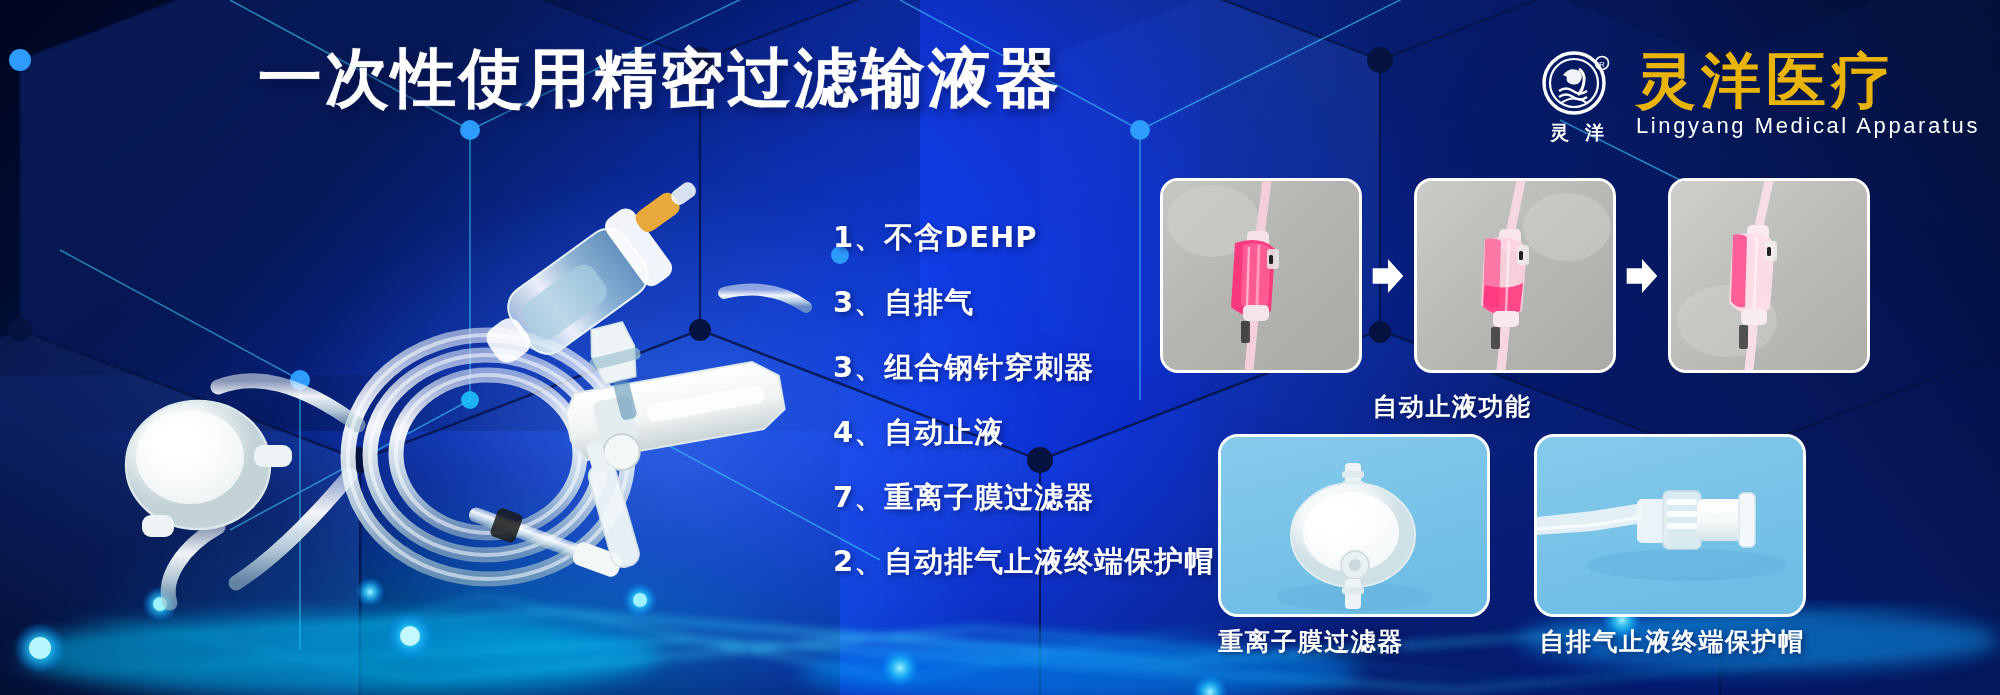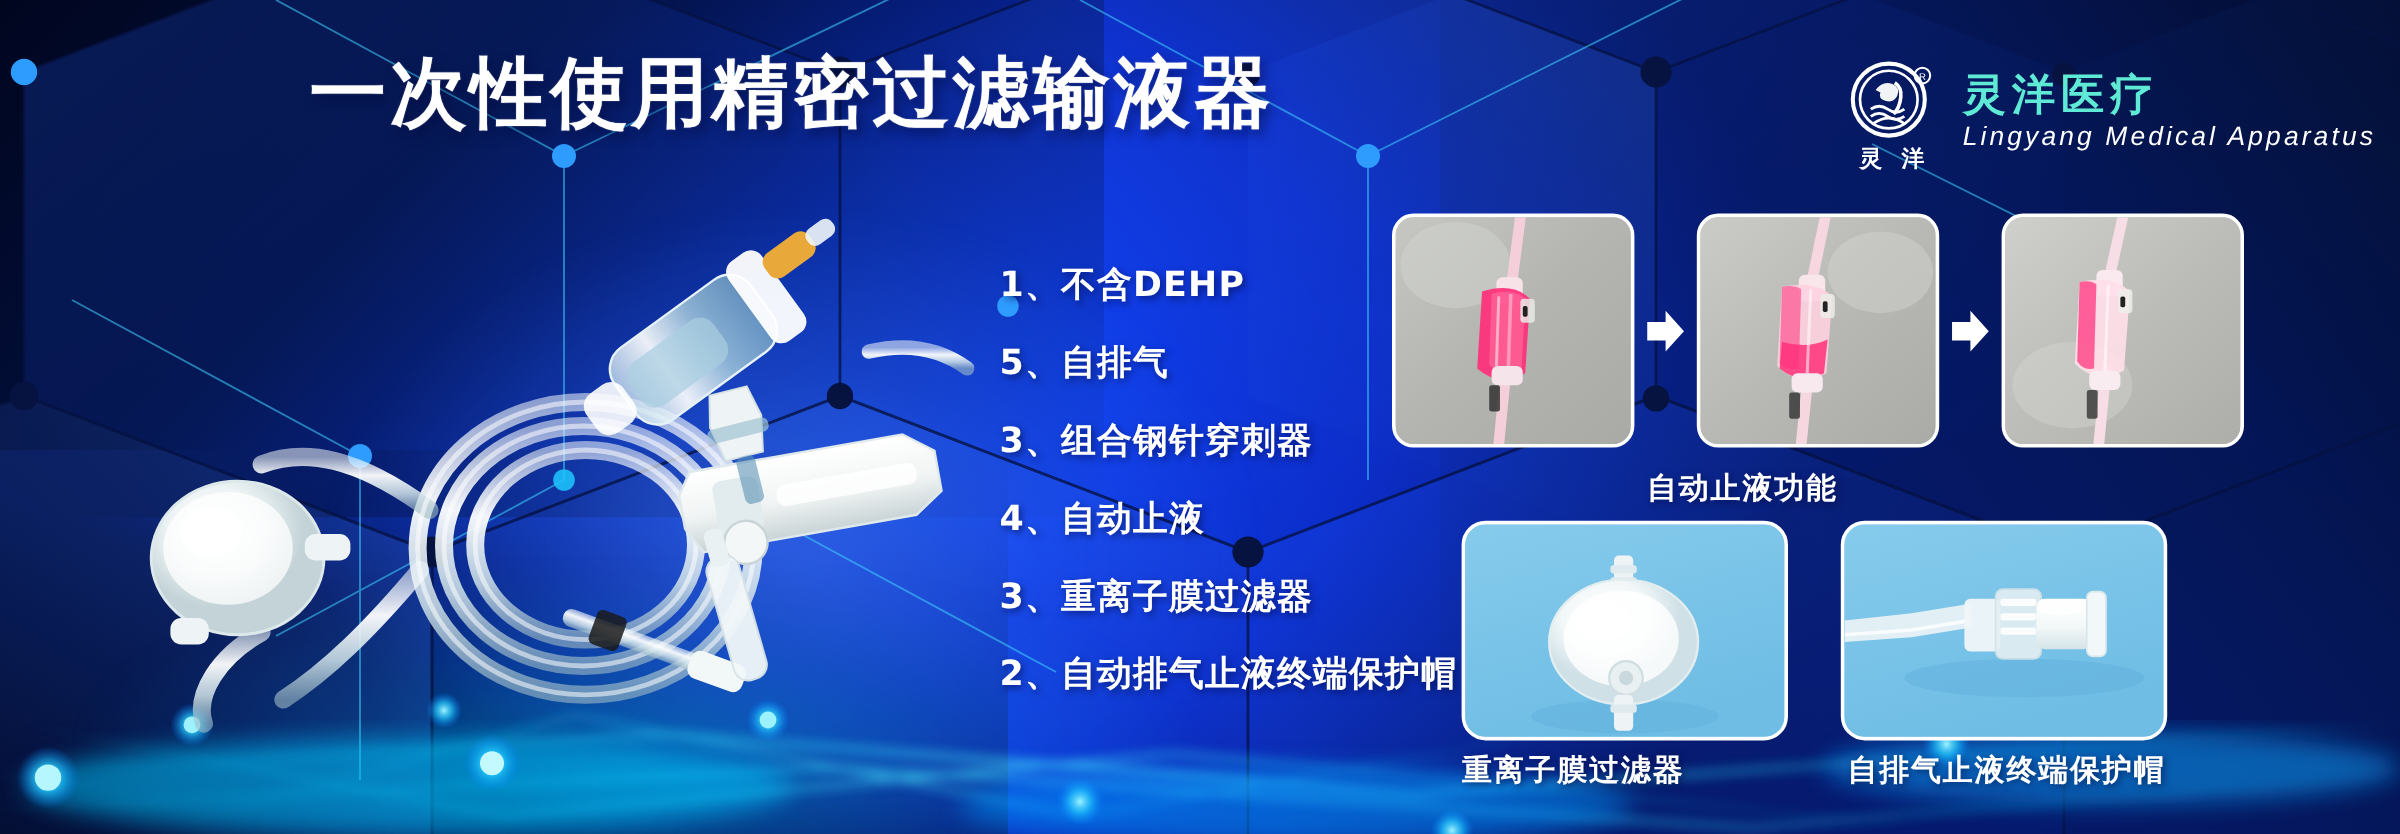--- a/index.html
+++ b/index.html
@@ -63,29 +63,28 @@
   }
   .logo-mark{display:flex;flex-direction:column;align-items:center;}
   .logo-emblem{position:relative;width:76px;height:76px;}
   .logo-sub{
     color:#fff;font-size:19px;font-weight:bold;letter-spacing:16px;
     margin-top:2px;text-indent:16px;line-height:1;
     font-family:"DejaVu Sans","Liberation Sans",sans-serif;
   }
   .logo-text{display:flex;flex-direction:column;justify-content:center;}
   .logo-cn{
-    color:#5eead4;font-size:36px;font-weight:bold;line-height:1.04;
+    color:#eab308;font-size:60px;font-weight:bold;line-height:1.04;
     letter-spacing:5px;white-space:nowrap;
     font-family:"DejaVu Sans","Liberation Sans",sans-serif;
   }
   .logo-en{
     color:#fff;font-size:22px;line-height:1.1;margin-top:3px;
     letter-spacing:2.6px;white-space:nowrap;
     font-family:"Liberation Sans",sans-serif;
-    font-style:italic;
   }
 
   
   .features{
     position:absolute;left:833px;top:222px;
     display:flex;flex-direction:column;gap:33px;
   }
   .feature-item{
     color:#ffffff;font-size:29px;font-weight:bold;
     letter-spacing:1px;white-space:nowrap;line-height:1.1;
@@ -360,24 +359,24 @@
       <g transform="rotate(-14 556 180)">
         <path d="M540,150 L572,150 L578,176 L572,206 L540,206 L534,176 Z" fill="#eef4f6" stroke="#d5e1e3" stroke-width="1.6"></path>
         <rect x="548" y="206" width="16" height="40" rx="5" fill="#5b93b5" opacity=".6"></rect>
         <rect x="530" y="178" width="52" height="12" rx="5" fill="#9fc3d2" opacity=".7"></rect>
       </g>
     </svg>
   </div>
 
   <div class="features">
     <div class="feature-item">1、不含DEHP</div>
-    <div class="feature-item">5、自排气</div>
+    <div class="feature-item">3、自排气</div>
     <div class="feature-item">3、组合钢针穿刺器</div>
     <div class="feature-item">4、自动止液</div>
-    <div class="feature-item">3、重离子膜过滤器</div>
+    <div class="feature-item">7、重离子膜过滤器</div>
     <div class="feature-item">2、自动排气止液终端保护帽</div>
   </div>
 
   <div class="panel-row-top">
 
     <div class="panel-card top">
       <svg class="panel-svg" viewBox="0 0 196 189" preserveAspectRatio="none">
         <defs>
           <linearGradient id="grayBg1" x1="0" y1="0" x2="1" y2="1">
             <stop offset="0%" stop-color="#c6c7c3"></stop>

